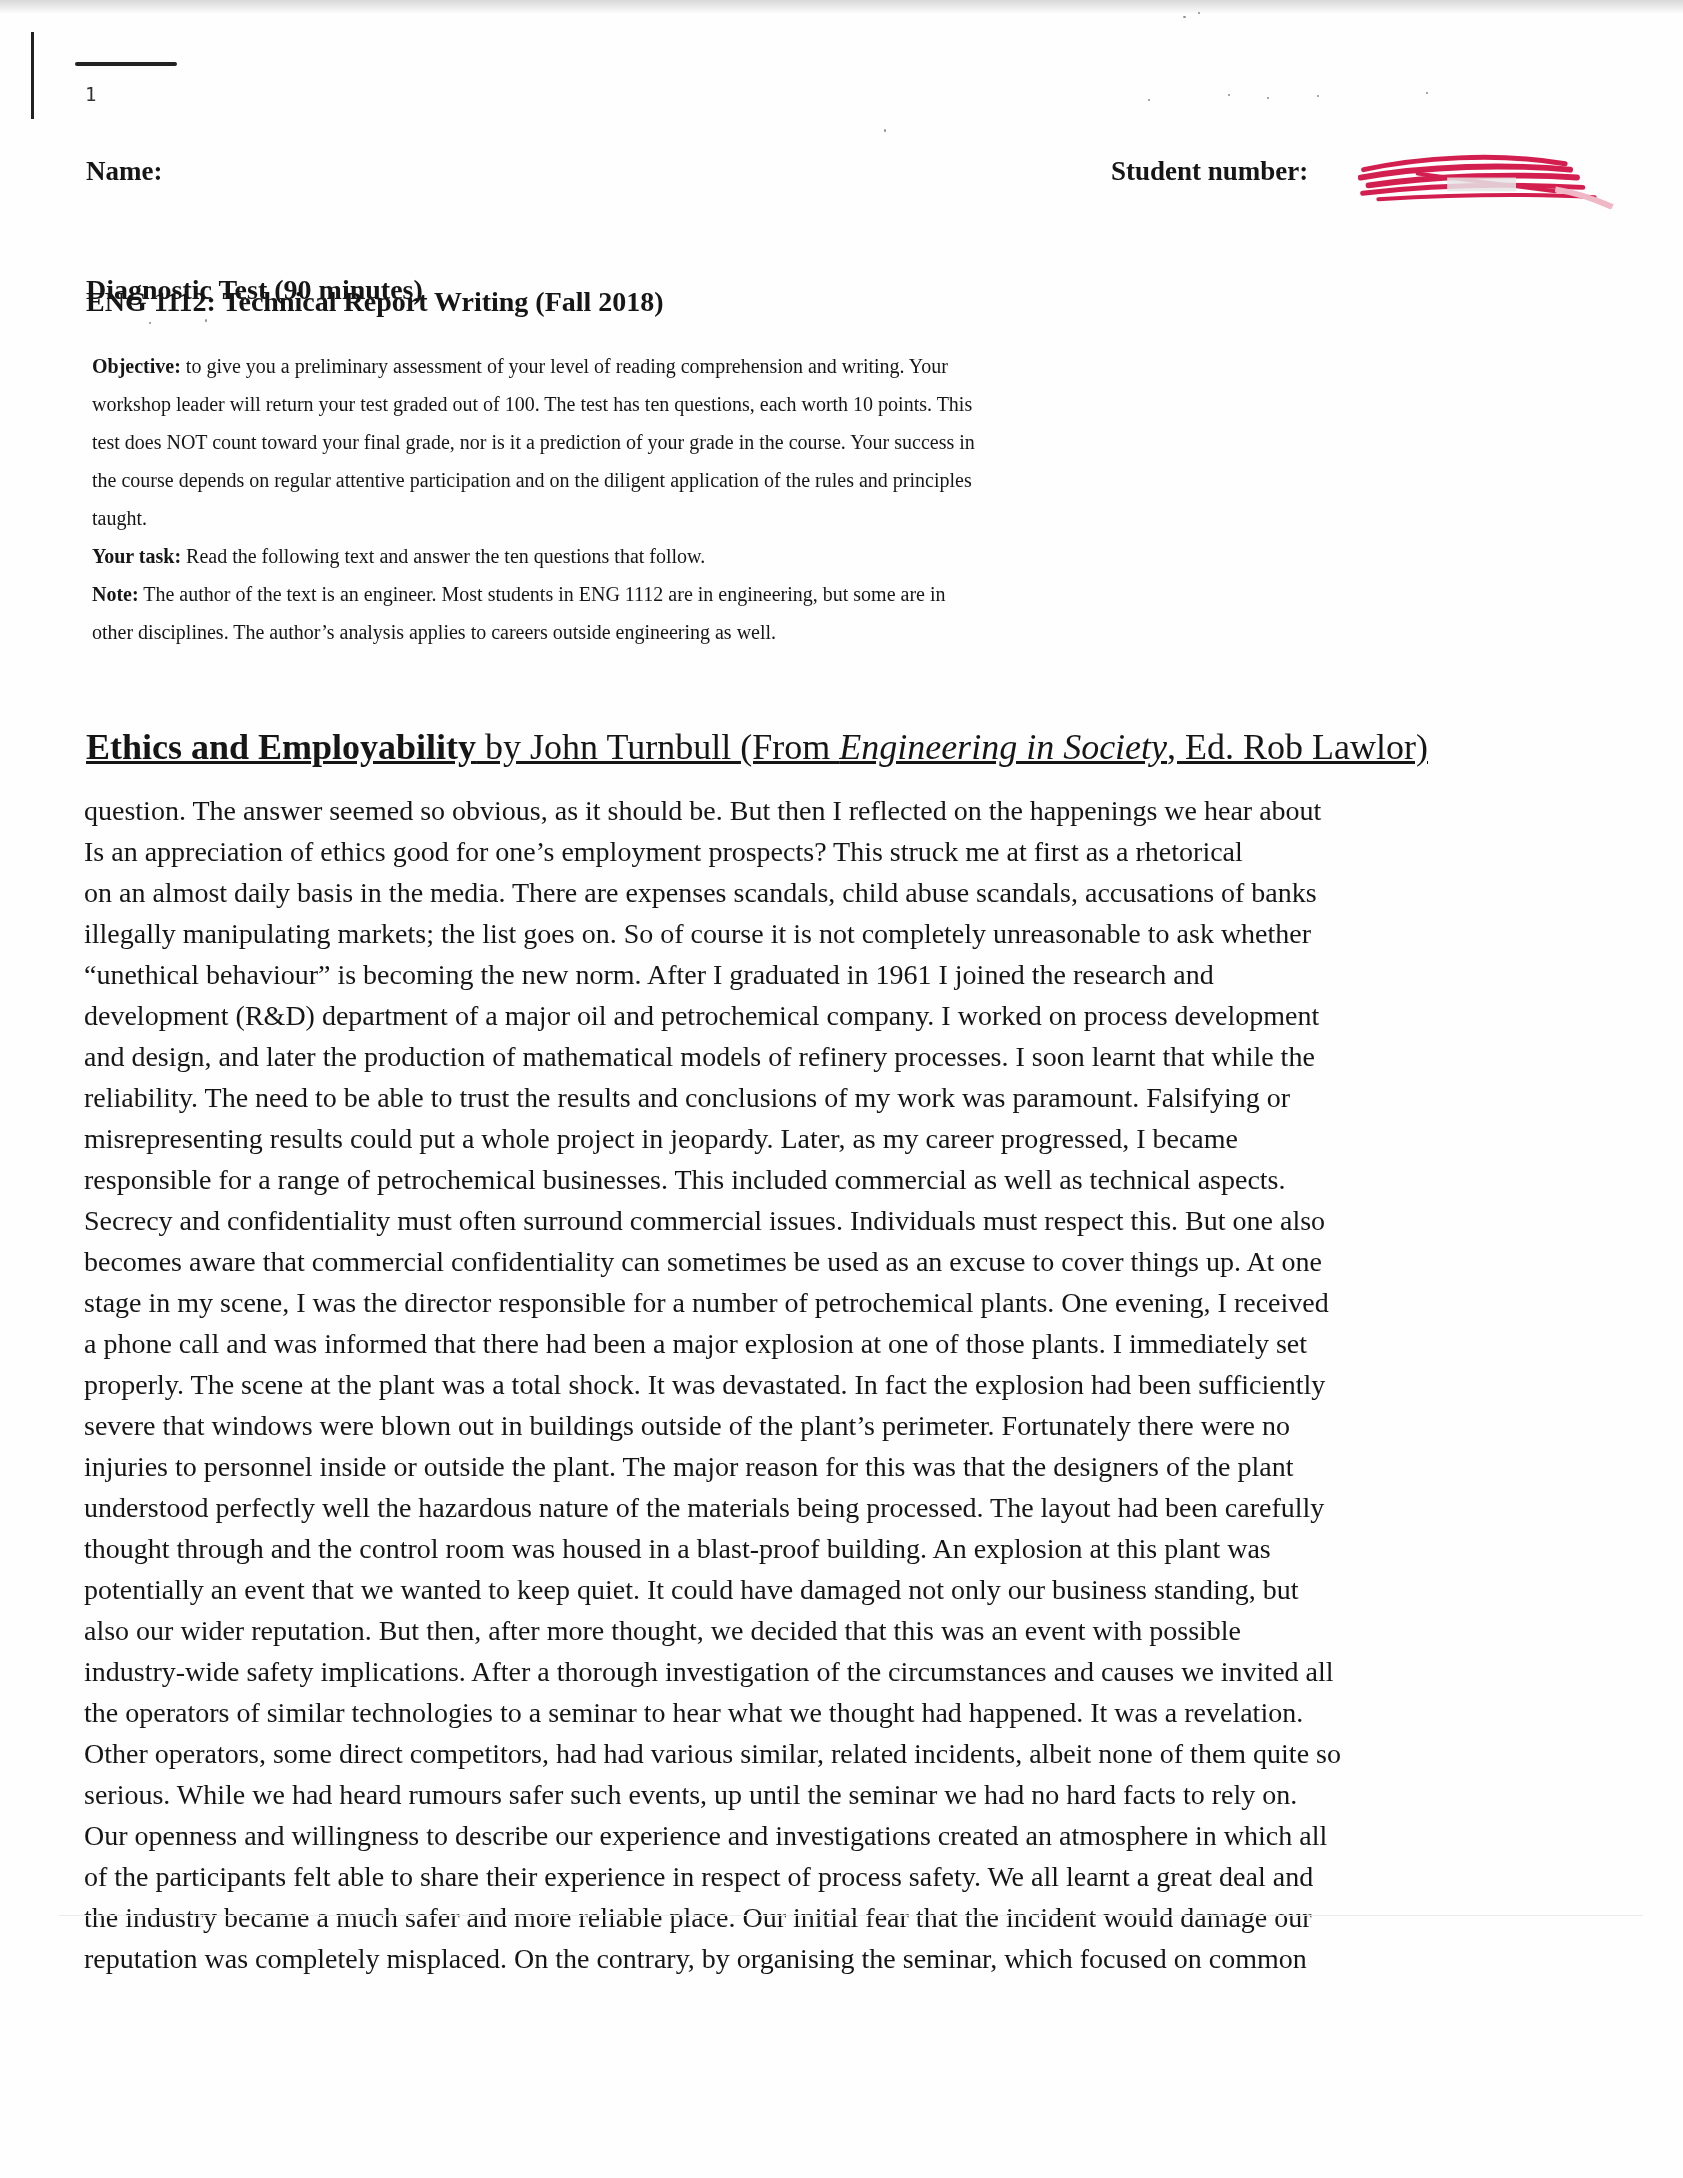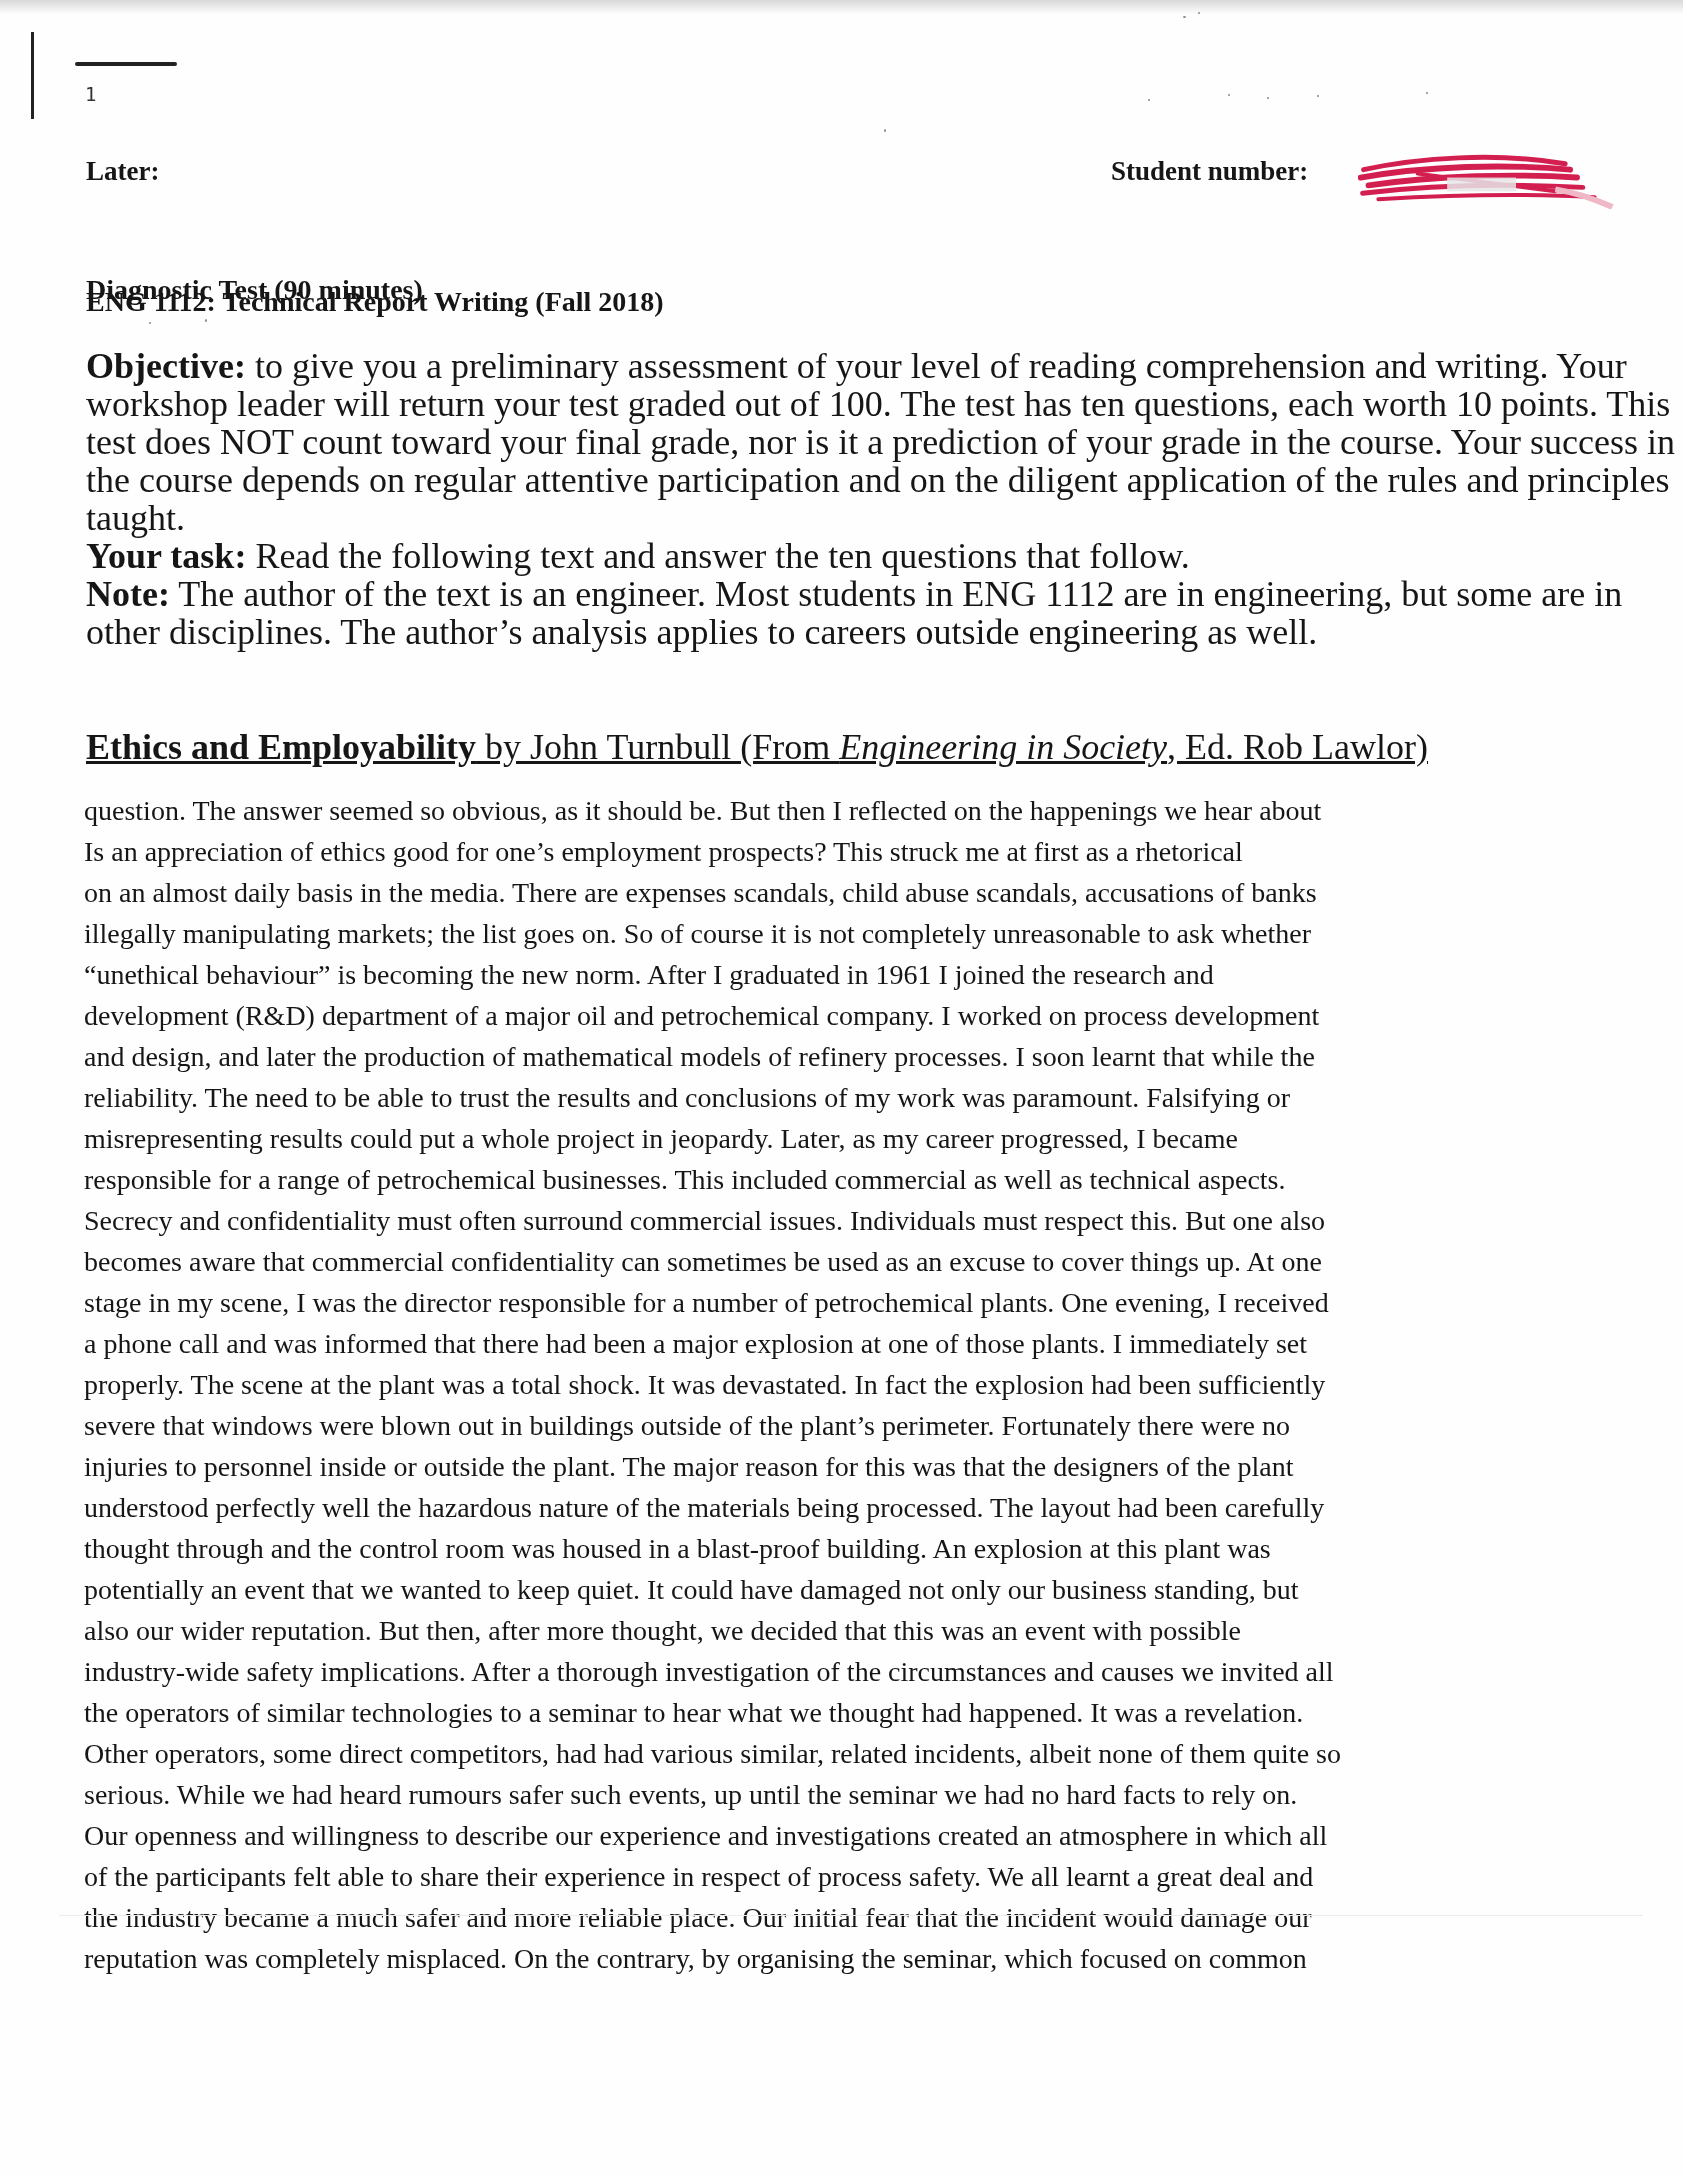--- a/index.html
+++ b/index.html
@@ -13,41 +13,41 @@
          background: #222; border-radius: 2px; }
   .page-number { position: absolute; left: 85px; top: 83px; font-family: "DejaVu Sans Mono", monospace;
          font-size: 19px; color: #333; }
   .label-bold { position: absolute; font-weight: bold; font-size: 27px; }
   .name-label { left: 86px; top: 156px; }
   .student-label { left: 1111px; top: 156px; }
   .redaction { position: absolute; left: 1358px; top: 150px; width: 257px; height: 59px; }
   .heading { position: absolute; left: 86px; font-weight: bold; font-size: 28px; line-height: 37px; }
   .heading.h1 { top: 235px; margin-top: 48px; }
   .heading.h2 { top: 271px; }
-  .intro { position: absolute; left: 86px; top: 347px; width: 1544px; font-size: 36px; line-height: 38px; }
+  .intro { position: absolute; left: 92px; top: 347px; width: 1544px; font-size: 20px; line-height: 38px; }
   .intro .line { white-space: nowrap; display: block; }
   .intro b { font-weight: bold; }
   .article-title { position: absolute; left: 86px; top: 726px; font-size: 36px; white-space: nowrap; text-decoration: underline; }
   .article-title b { font-weight: bold; }
   .article-body { position: absolute; left: 84px; top: 790px; font-size: 28px; line-height: 41px; }
   .article-body .line { display: block; white-space: nowrap; }
   .speck { position: absolute; background: #888; border-radius: 50%; }
   .faint-line { position: absolute; left: 59px; top: 1915px; width: 1584px; height: 1px; background: #ececec; }
 </style>
 </head>
 <body>
 
 <div class="page">
   <div class="scan-shadow"></div>
 
   <div class="margin-bar"></div>
   <div class="score-line"></div>
   <div class="page-number">1</div>
 
-  <div class="label-bold name-label">Later:</div>
+  <div class="label-bold name-label">Name:</div>
   <div class="label-bold student-label">Student number:</div>
 
   <svg class="redaction" viewBox="0 0 260 60">
     <g fill="none" stroke="#d21f4f" stroke-linecap="round">
       <path d="M5 20 C60 8, 140 2, 210 14" stroke-width="5"></path>
       <path d="M2 28 C70 16, 150 14, 215 20" stroke-width="6"></path>
       <path d="M10 36 C80 26, 160 24, 222 28" stroke-width="6"></path>
       <path d="M4 44 C70 36, 150 34, 228 38" stroke-width="5"></path>
       <path d="M20 50 C90 46, 170 44, 240 48" stroke-width="4"></path>
       <path d="M60 24 L200 42" stroke-width="4"></path>

